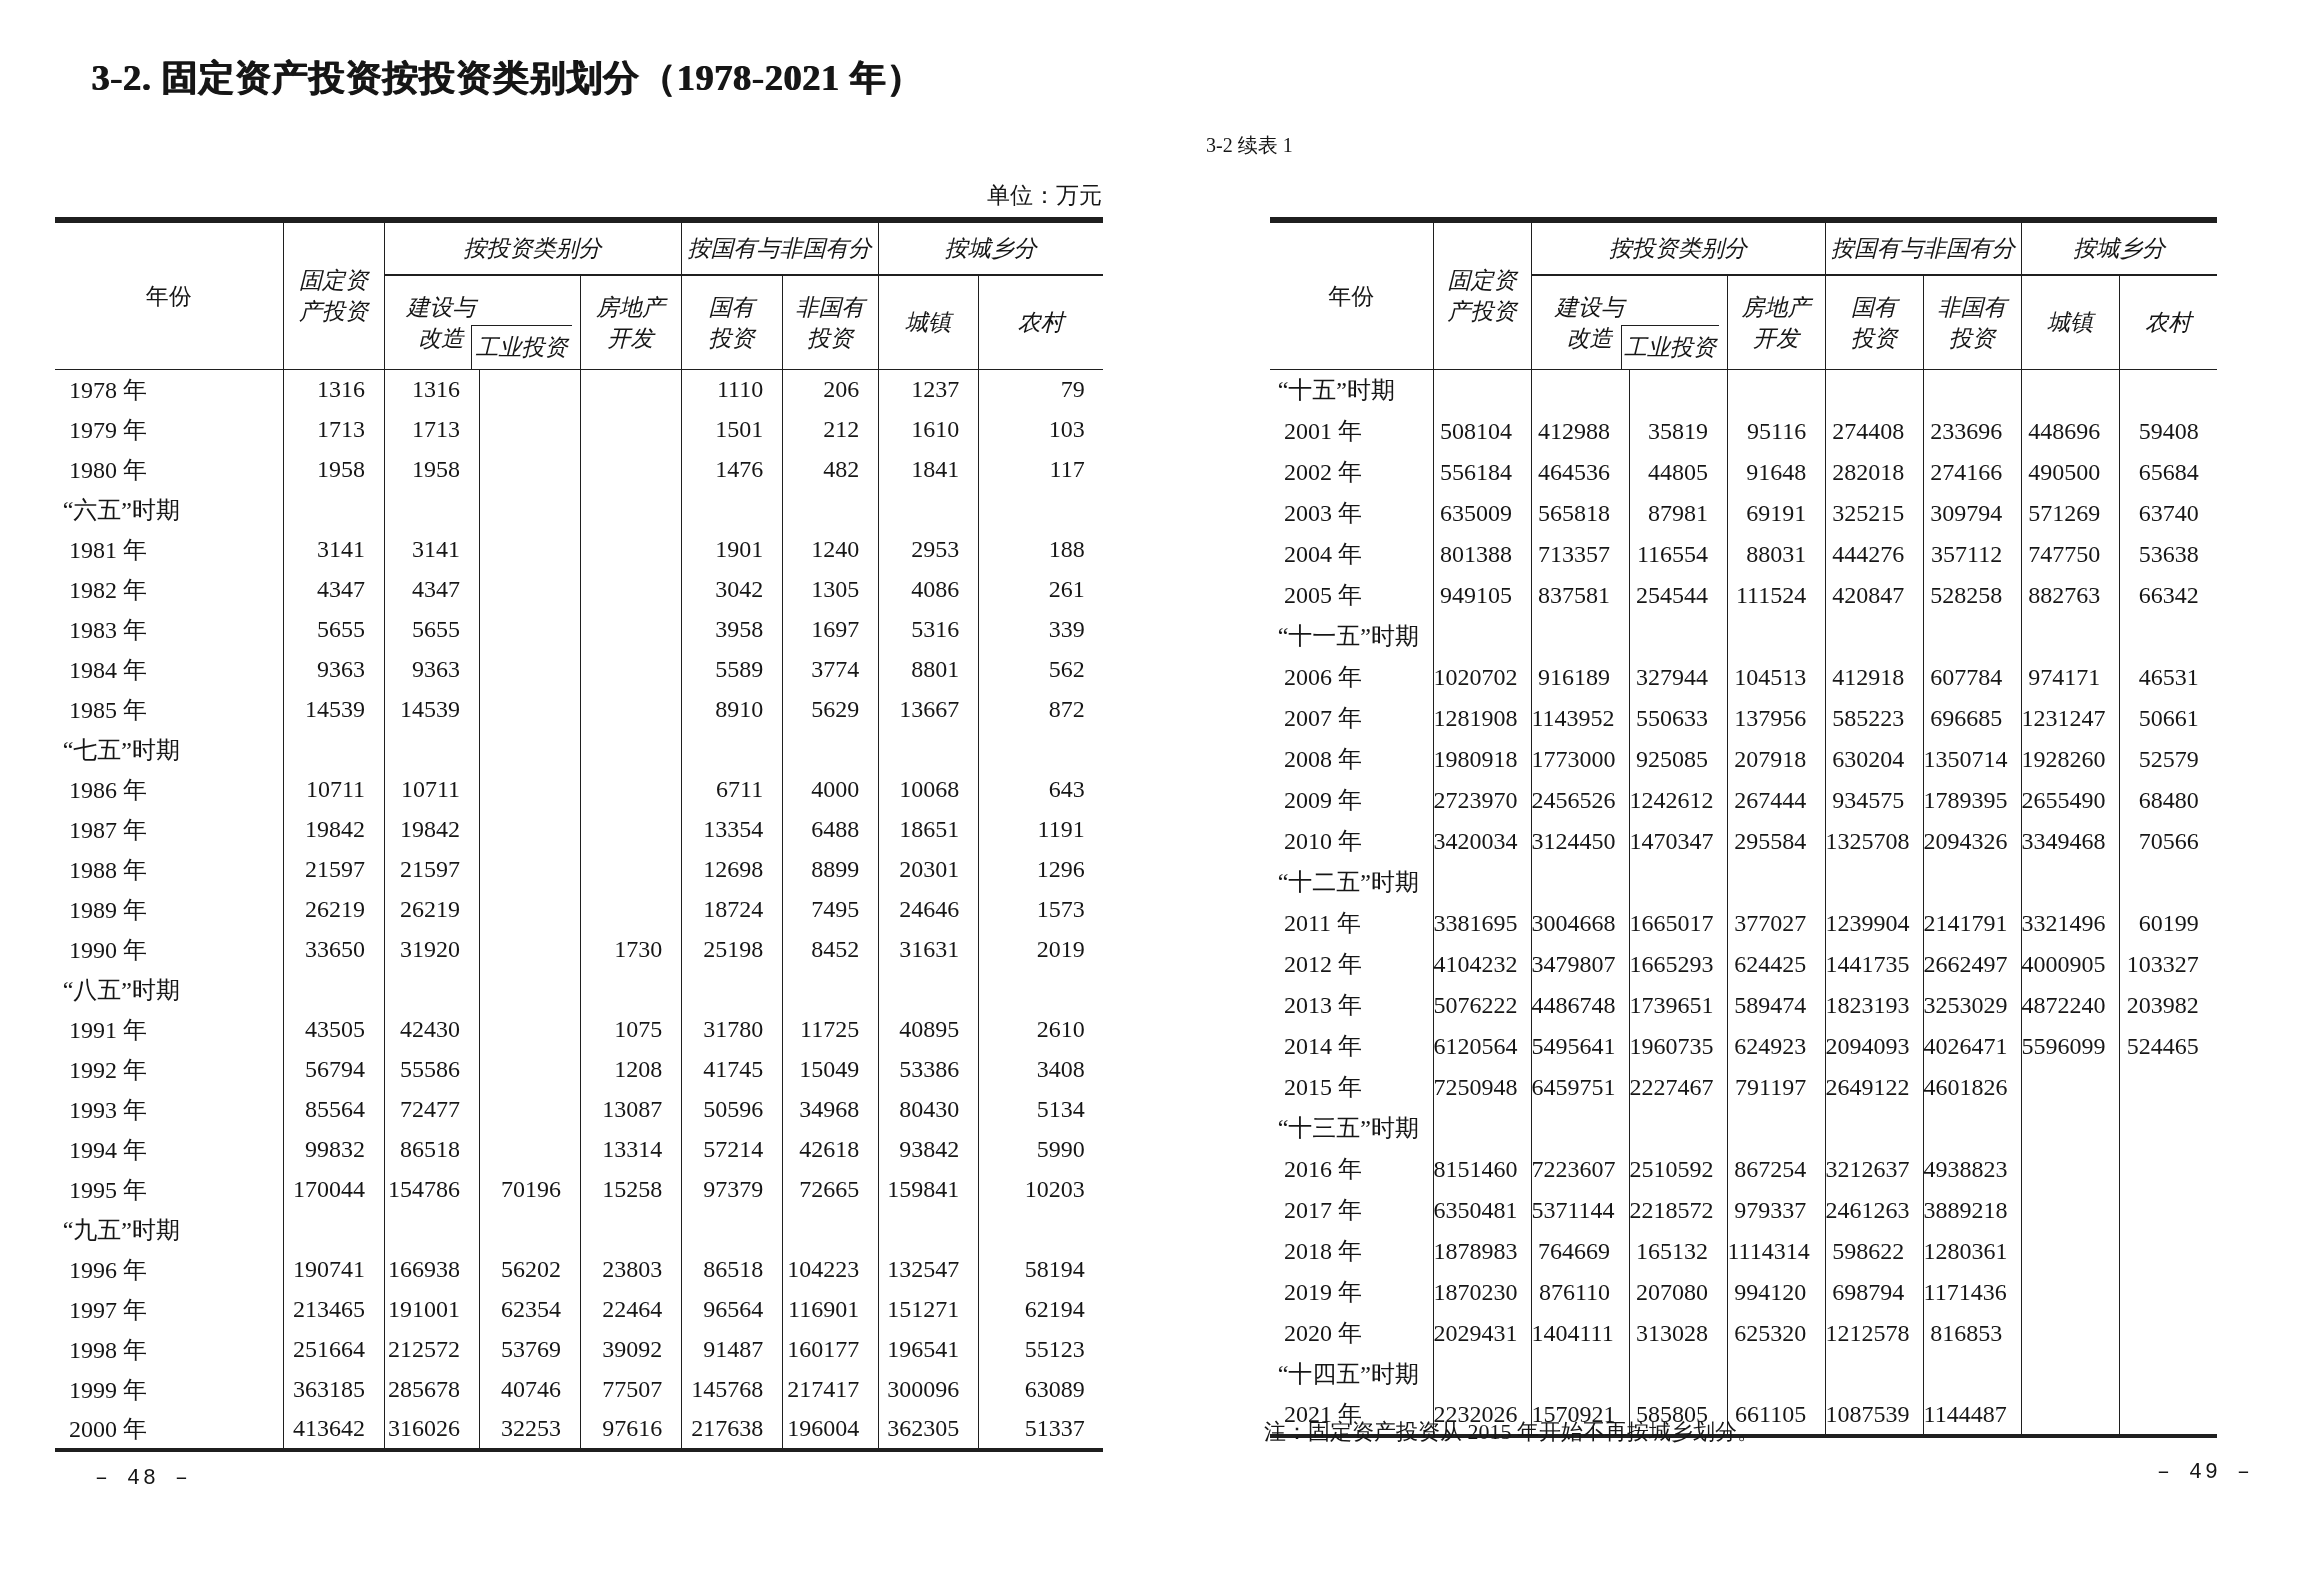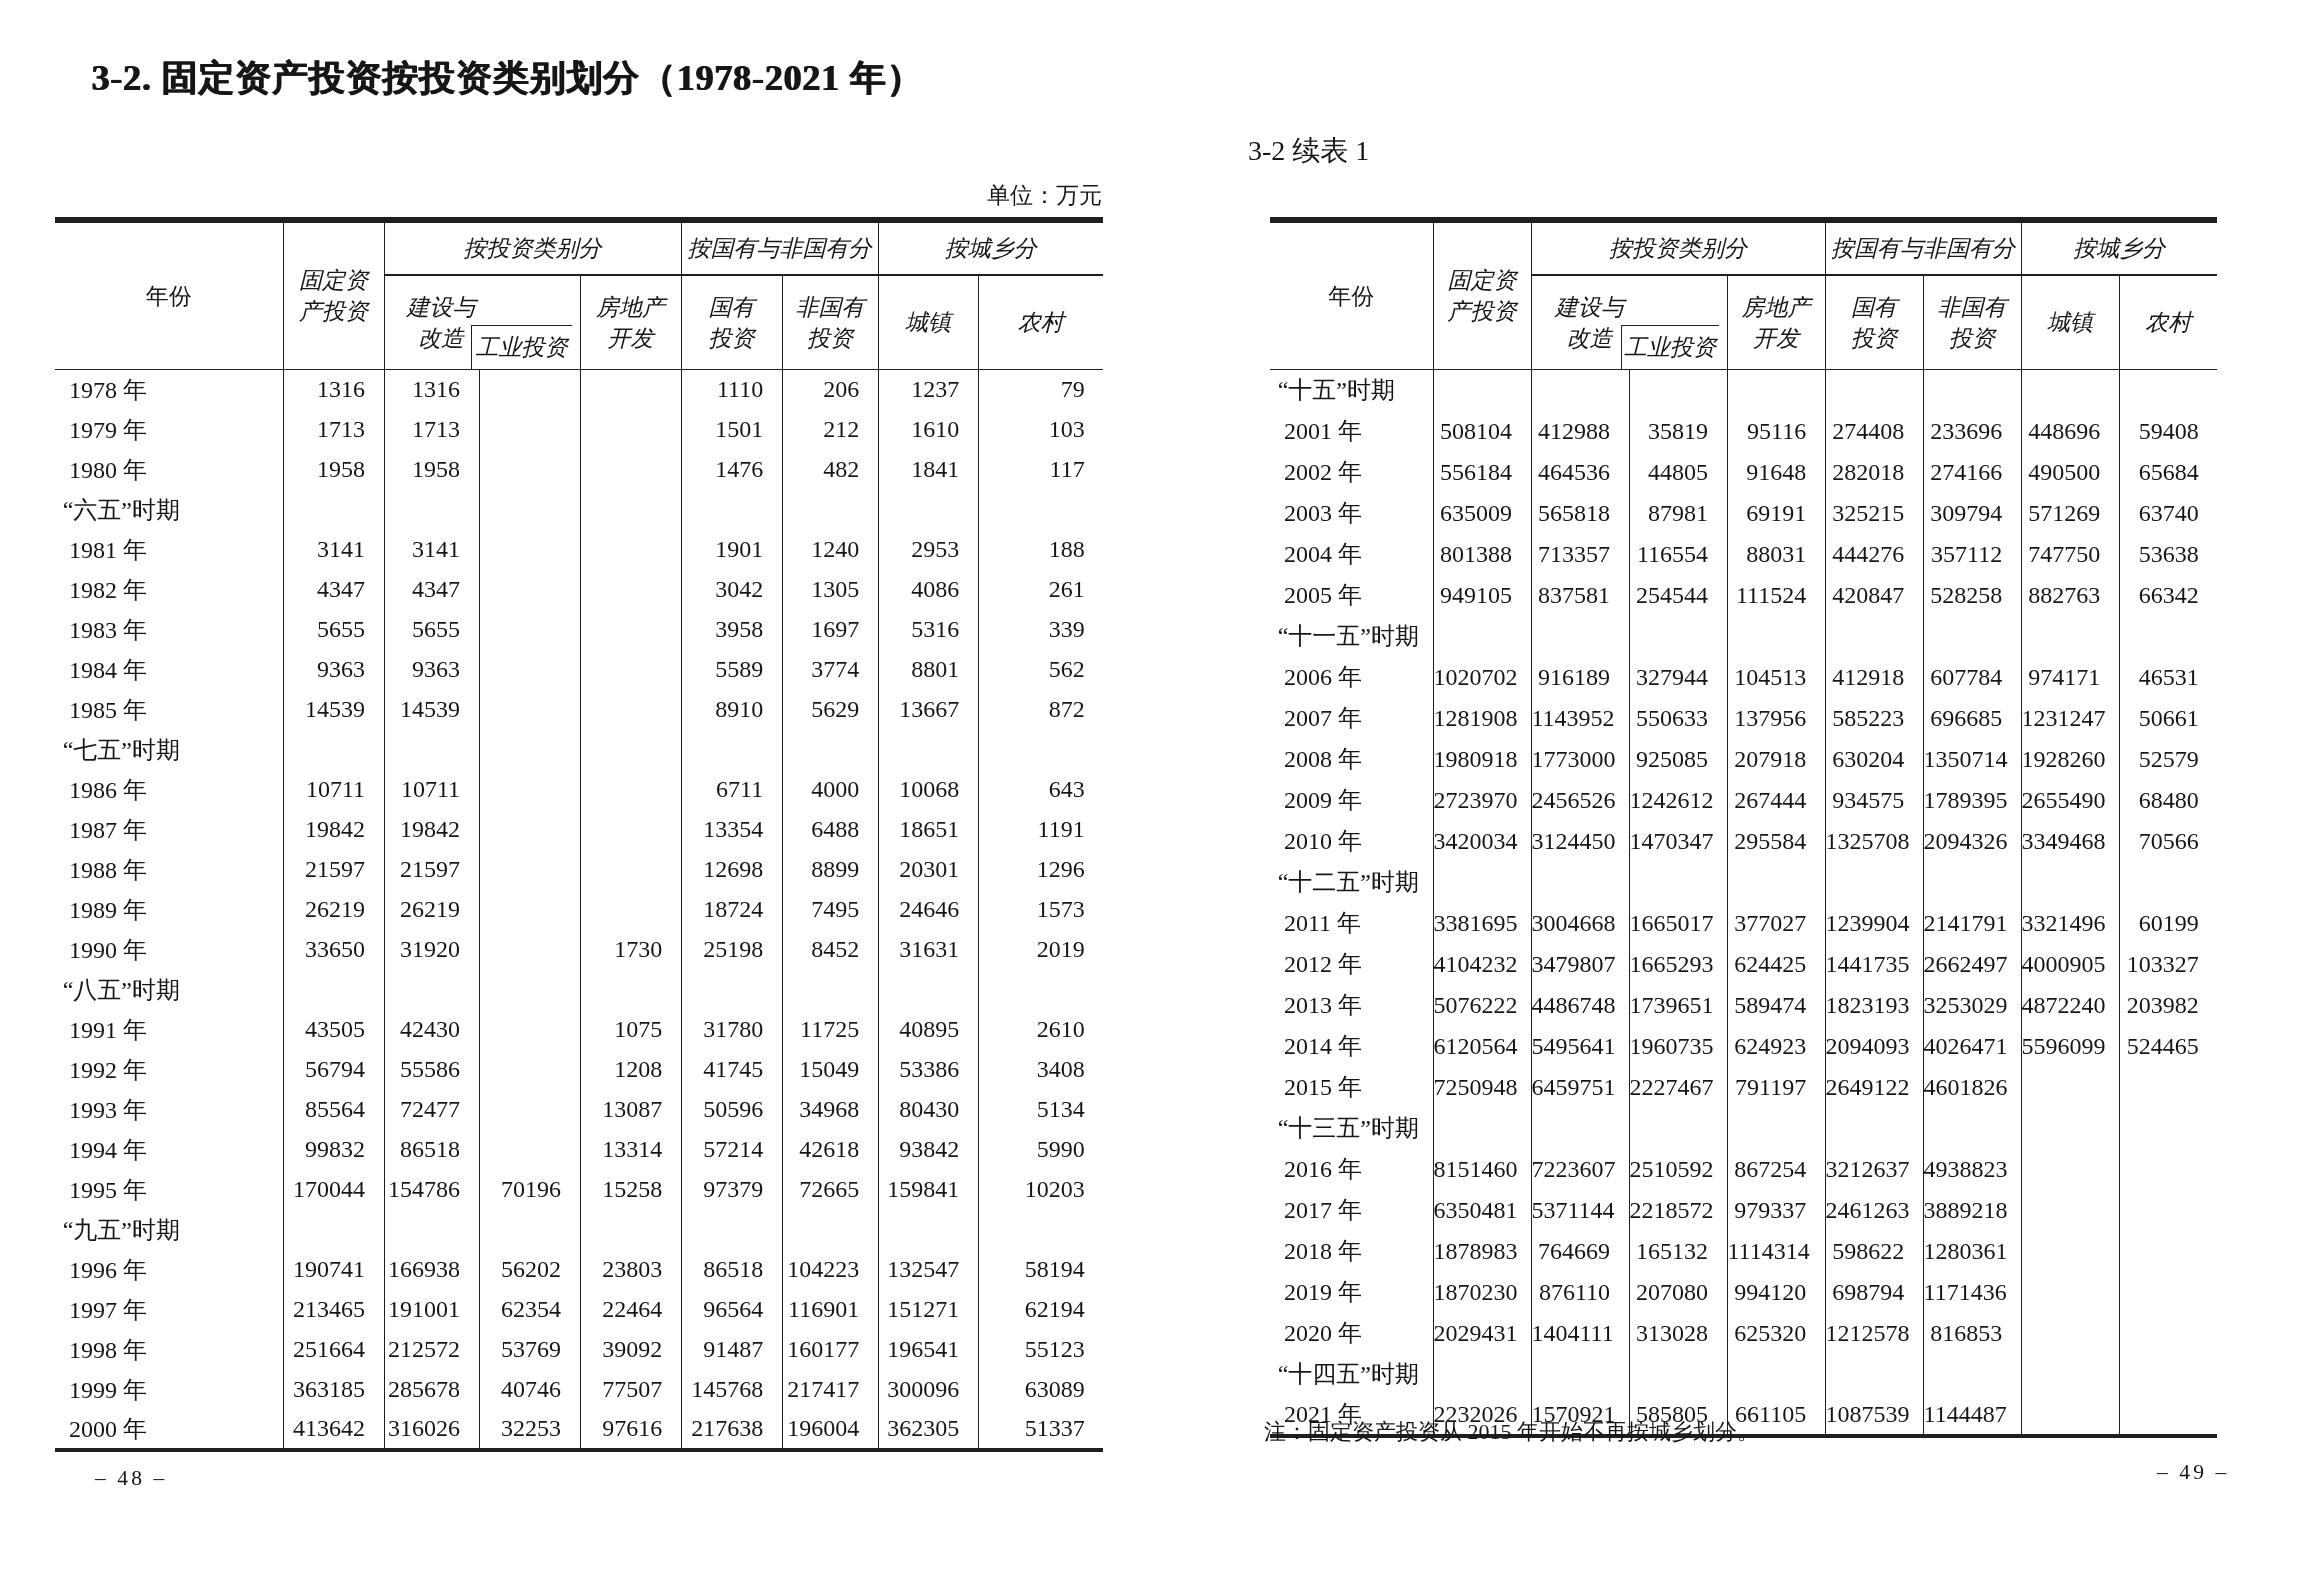--- a/index.html
+++ b/index.html
@@ -33,35 +33,36 @@
   .unit-label{
     position:absolute;
     top:180px;
     left:55px; width:1047px;
     text-align:right;
     font-size:23px;
     white-space:nowrap;
   }
   .cont-title{
     position:absolute;
-    left:1248px; top:132px;
-    font-size:28px;
+    left:1206px; top:132px;
+    font-size:20px;
     white-space:nowrap;
   }
   .table-note{
     position:absolute;
     left:1264px; top:1417px;
     font-size:22px;
     white-space:nowrap;
   }
   .page-num{
     position:absolute;
     font-size:21.5px;
     letter-spacing:3.1px;
     white-space:nowrap;
+    font-family:Liberation Mono, monospace;
   }
   .page-num.left{ left:95px; top:1466px; }
   .page-num.right{ left:2157px; top:1460px; }
 
   
   .tbl-wrap{ position:absolute; top:217px; }
   .tbl-wrap.left{ left:55px; width:1047px; }
   .tbl-wrap.right{ left:1270px; width:943px; }
 
   table{

